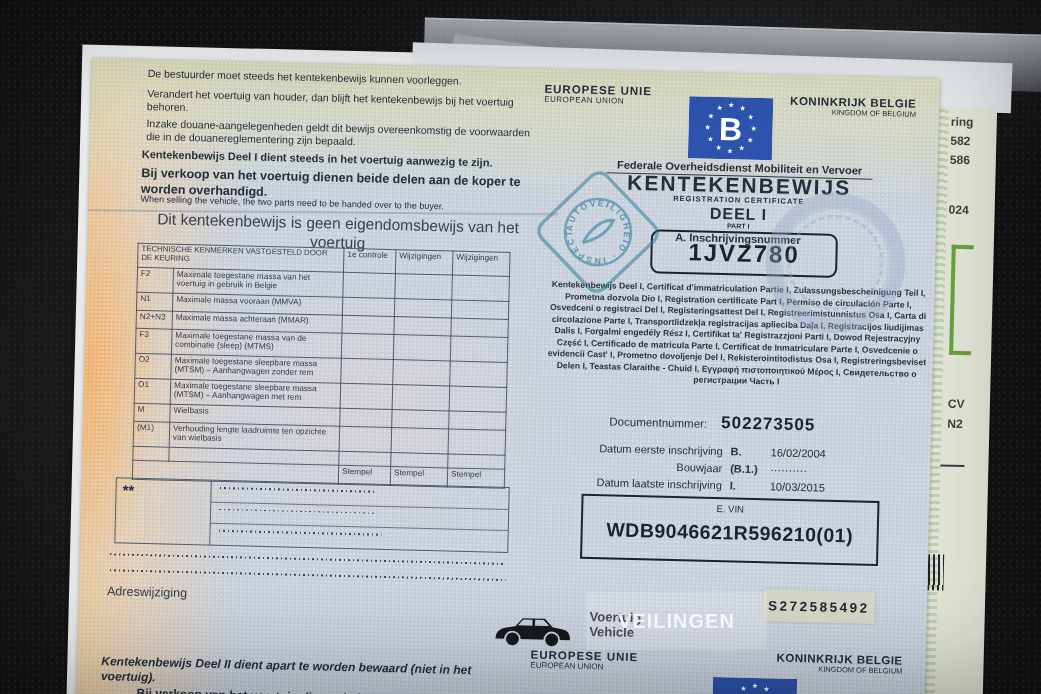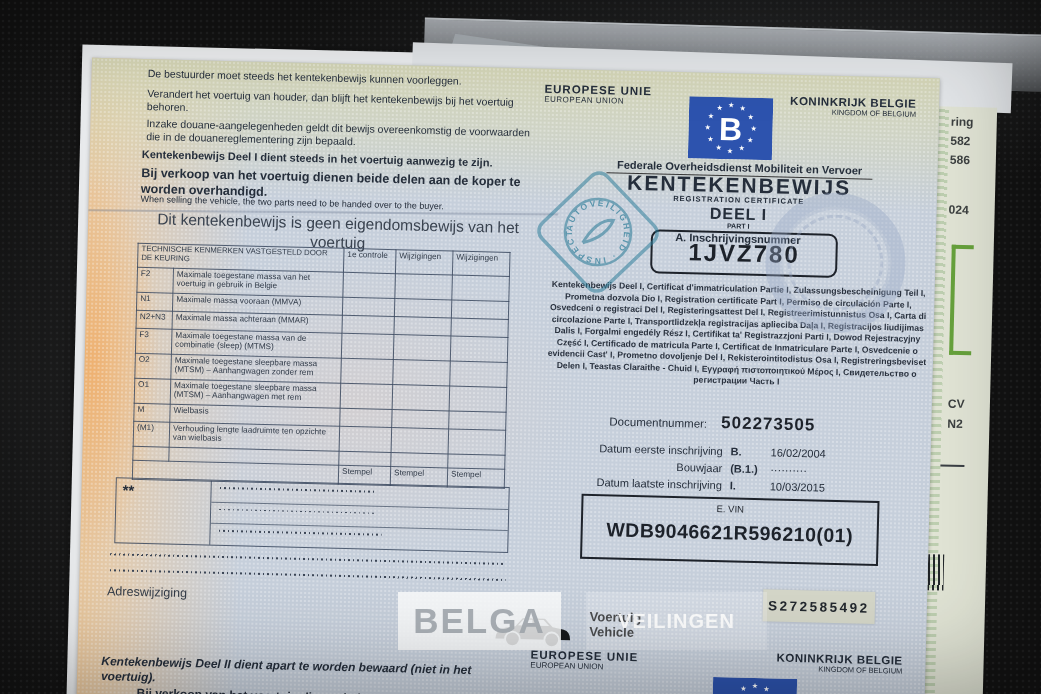--- a/index.html
+++ b/index.html
@@ -349,16 +349,15 @@
         </g>
         <path id="stamp-ring" d="M 75,75 m -26,0 a 26,26 0 1,1 52,0 a 26,26 0 1,1 -52,0" fill="none"></path>
         <text font-size="8.5" fill="#2e7d99" letter-spacing="2" font-family="Liberation Sans, sans-serif" font-weight="bold">
           <textPath href="#stamp-ring">AUTOVEILIGHEID · INSPECTIE ·</textPath>
         </text>
       </svg>
 
     </div>
   </div>
 
-  <div class="abs wm wm1">BELGA</div>
   <div class="abs wm wm2">VEILINGEN</div>
 
 </div>
 
 </body></html>

